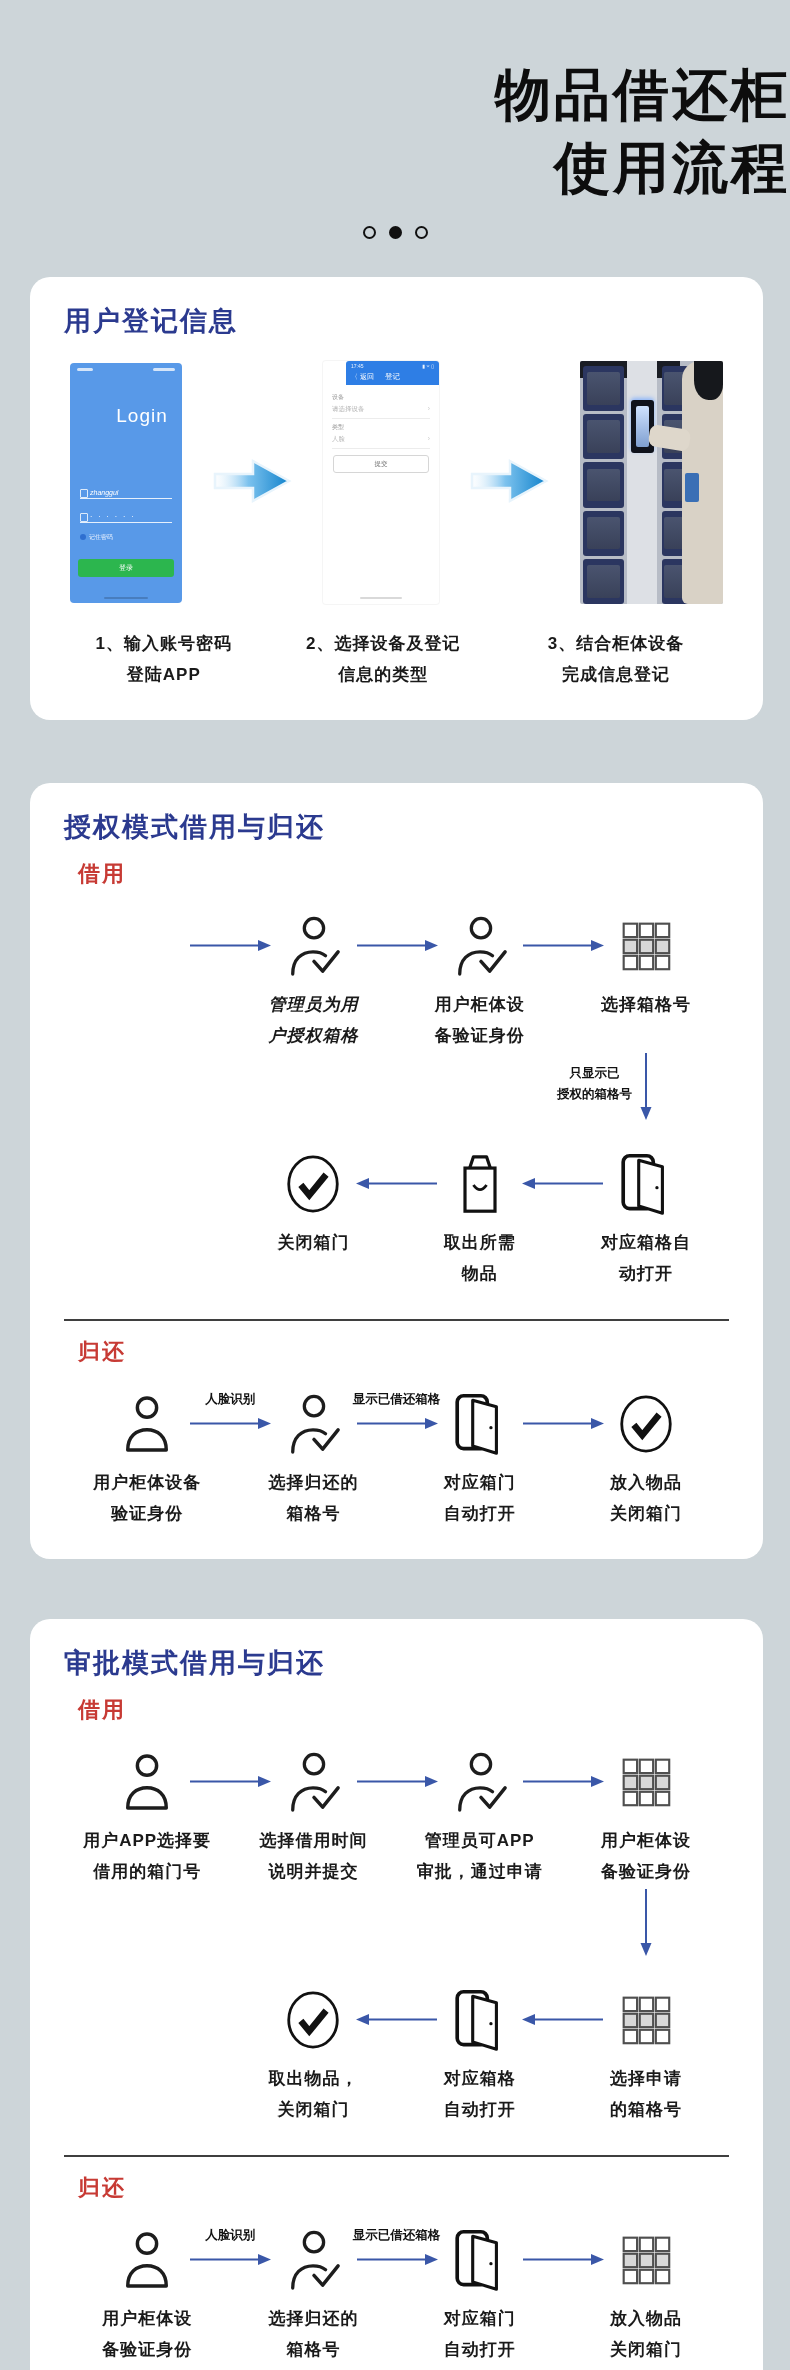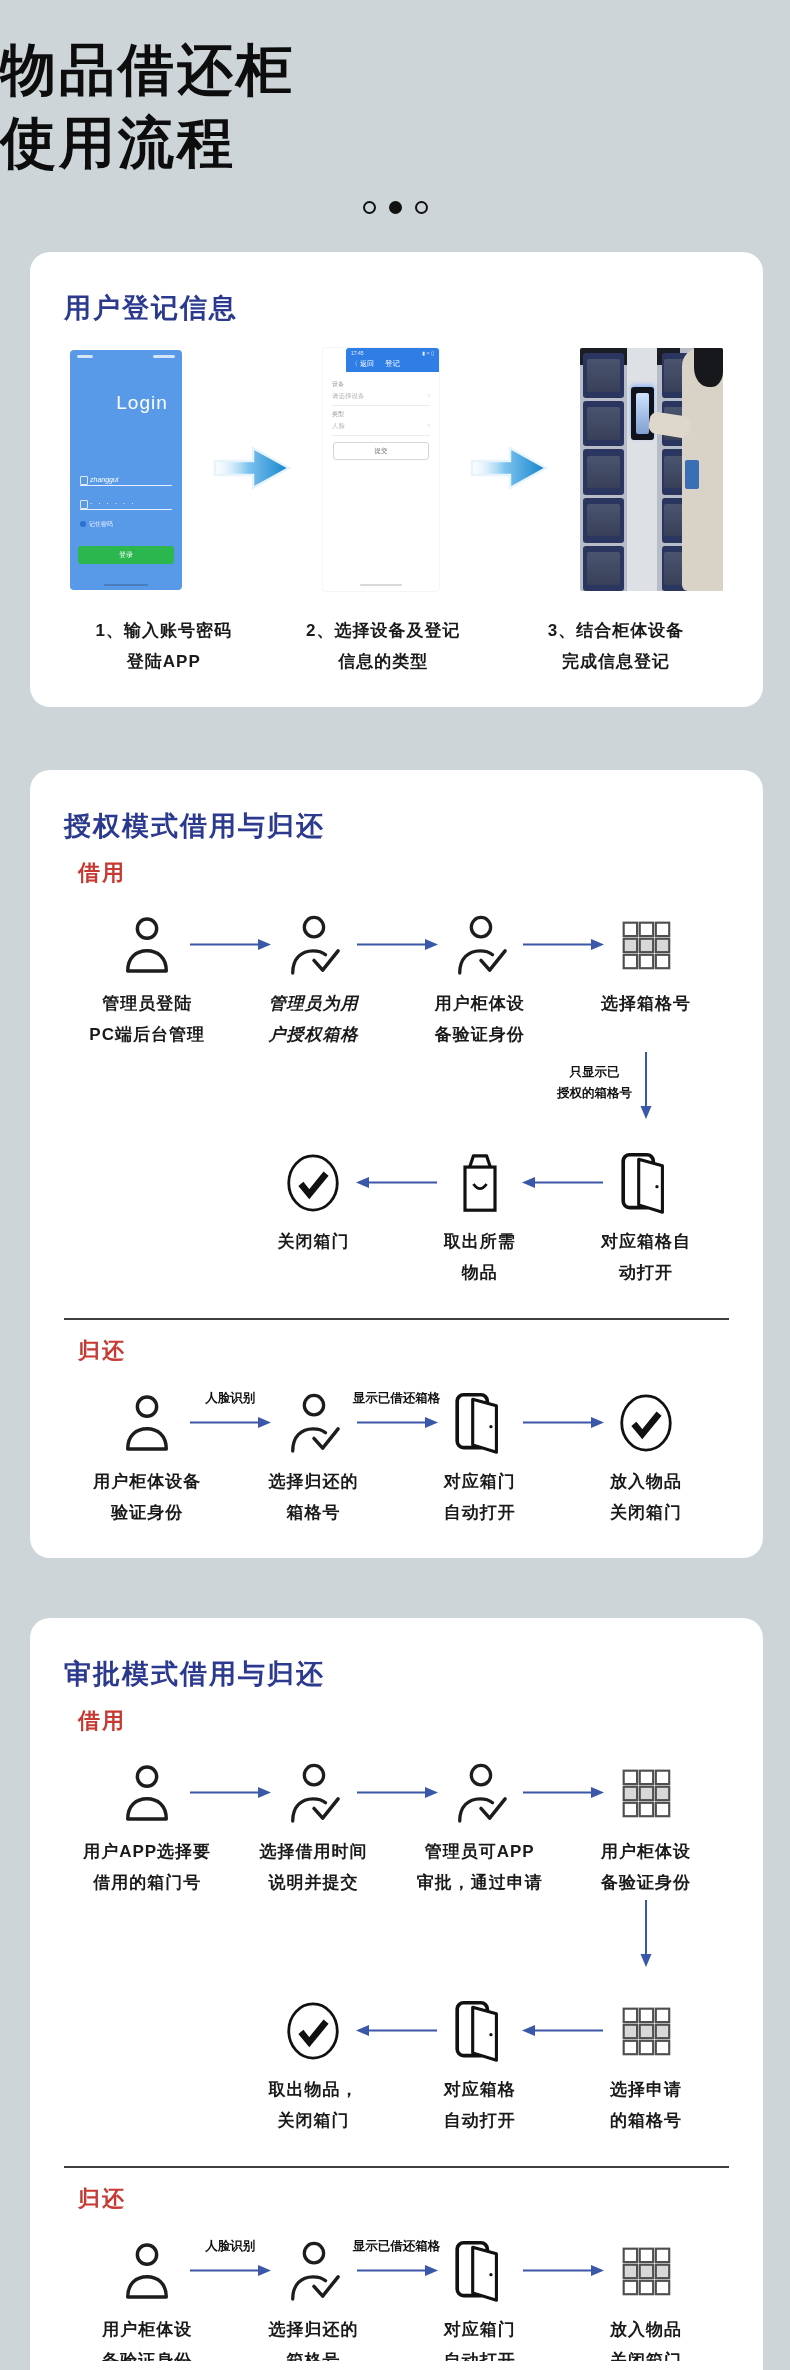--- a/index.html
+++ b/index.html
@@ -3,31 +3,31 @@
 <meta charset="utf-8">
 <style>
   html,body{margin:0;padding:0;}
   body{
     width:790px;height:2370px;position:relative;overflow:hidden;
     background:#cdd5d9;
     font-family:"Liberation Sans","DejaVu Sans",sans-serif;
     color:#1c1c1c;
   }
   
-  .hero{padding-top:33px;text-align:left;}
+  .hero{padding-top:58px;text-align:right;}
   .hero-title{font-size:56px;line-height:73px;font-weight:900;color:#0d0d0d;letter-spacing:3px;}
   .dots{margin-top:22px;display:flex;justify-content:center;gap:13px;align-items:center;}
   .dot{width:13px;height:13px;border-radius:50%;border:2px solid #111;box-sizing:border-box;}
   .dot.active{background:#111;}
   
   .card{
     background:#fff;border-radius:20px;margin:0 27px 0 30px;
     padding:26px 34px 30px 34px;box-sizing:border-box;position:relative;
   }
-  .card-title{font-size:27px;font-weight:800;color:#2b3a8f;letter-spacing:2px;margin:12px 0 6px 0;}
+  .card-title{font-size:27px;font-weight:800;color:#2b3a8f;letter-spacing:2px;margin:0 0 6px 0;}
   
   #card1{margin-top:38px;}
   .shots{display:flex;align-items:center;justify-content:space-between;margin-top:22px;padding:0 6px;}
   .big-arrow{flex:0 0 auto;}
   
   .phone1{width:96px;height:240px;background:#5899e8;border-radius:4px;position:relative;flex:0 0 auto;padding-left:16px;}
   .p1-status{position:absolute;top:5px;left:7px;right:7px;display:flex;justify-content:space-between;}
   .p1-status i{display:block;height:3px;width:16px;background:rgba(255,255,255,.75);border-radius:2px;}
   .p1-login{position:absolute;top:42px;width:100%;text-align:center;color:#fff;font-size:19px;font-weight:400;letter-spacing:1px;}
   .p1-field{position:absolute;left:10px;right:10px;border-bottom:1px solid rgba(255,255,255,.85);color:#fff;font-size:7px;padding:2px 0 2px 10px;}
@@ -227,32 +227,20 @@
       <div>完成信息登记</div>
     </div>
   </div>
 </div>
 
 <div class="card" id="card2">
   <div class="card-title">授权模式借用与归还</div>
   <div id="card2-flow">
       <div class="section-label">借用</div>
       <div class="flow-row">
-        <div class="flow-step" style="grid-column: 1;">
-          <div class="step-icon">
-            <svg width="52" height="58" viewBox="0 0 54 60">
-              <circle cx="27" cy="13" r="10" fill="none" stroke="#1d1d1d" stroke-width="3.6"></circle>
-              <path d="M7 57 c0 -14 9 -21 20 -21 s20 7 20 21 z" fill="none" stroke="#1d1d1d" stroke-width="3.6" stroke-linejoin="round"></path>
-            </svg>
-          </div>
-          <div class="step-label">
-            <div>管理员登陆</div>
-            <div>PC端后台管理</div>
-          </div>
-        </div>
         <div class="flow-step" style="grid-column: 2; font-style: italic;">
           <div class="step-icon">
             <svg width="56" height="60" viewBox="0 0 58 62">
               <circle cx="30" cy="12.5" r="10" fill="none" stroke="#1d1d1d" stroke-width="3.4"></circle>
               <path d="M8 60 c0 -15 9 -23 21 -23 c5 0 10 1.5 13 4" fill="none" stroke="#1d1d1d" stroke-width="3.4" stroke-linecap="round"></path>
               <path d="M30 47 l9 10 l16 -20" fill="none" stroke="#ffffff" stroke-width="9"></path>
               <path d="M30 47 l9 10 l16 -20" fill="none" stroke="#1d1d1d" stroke-width="3.6" stroke-linecap="round" stroke-linejoin="round"></path>
             </svg>
           </div>
           <div class="step-label">

